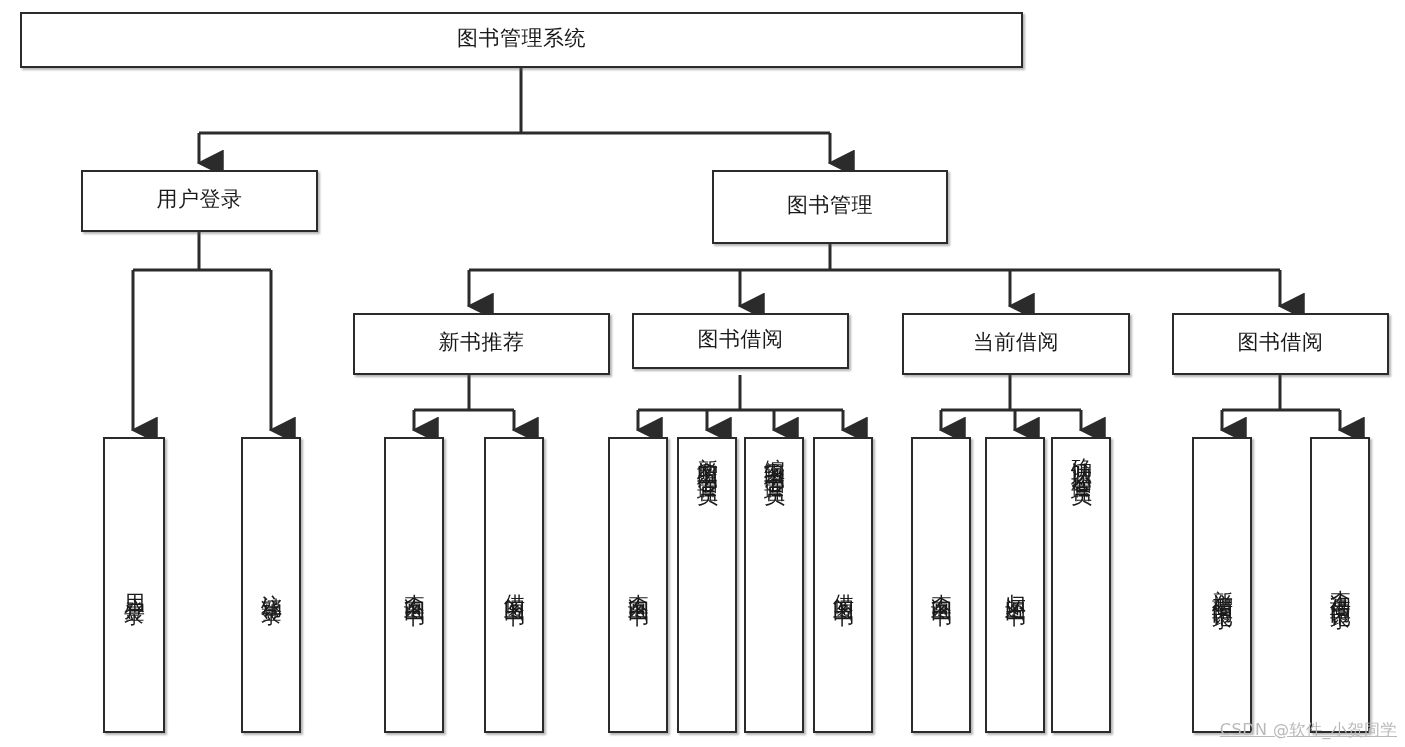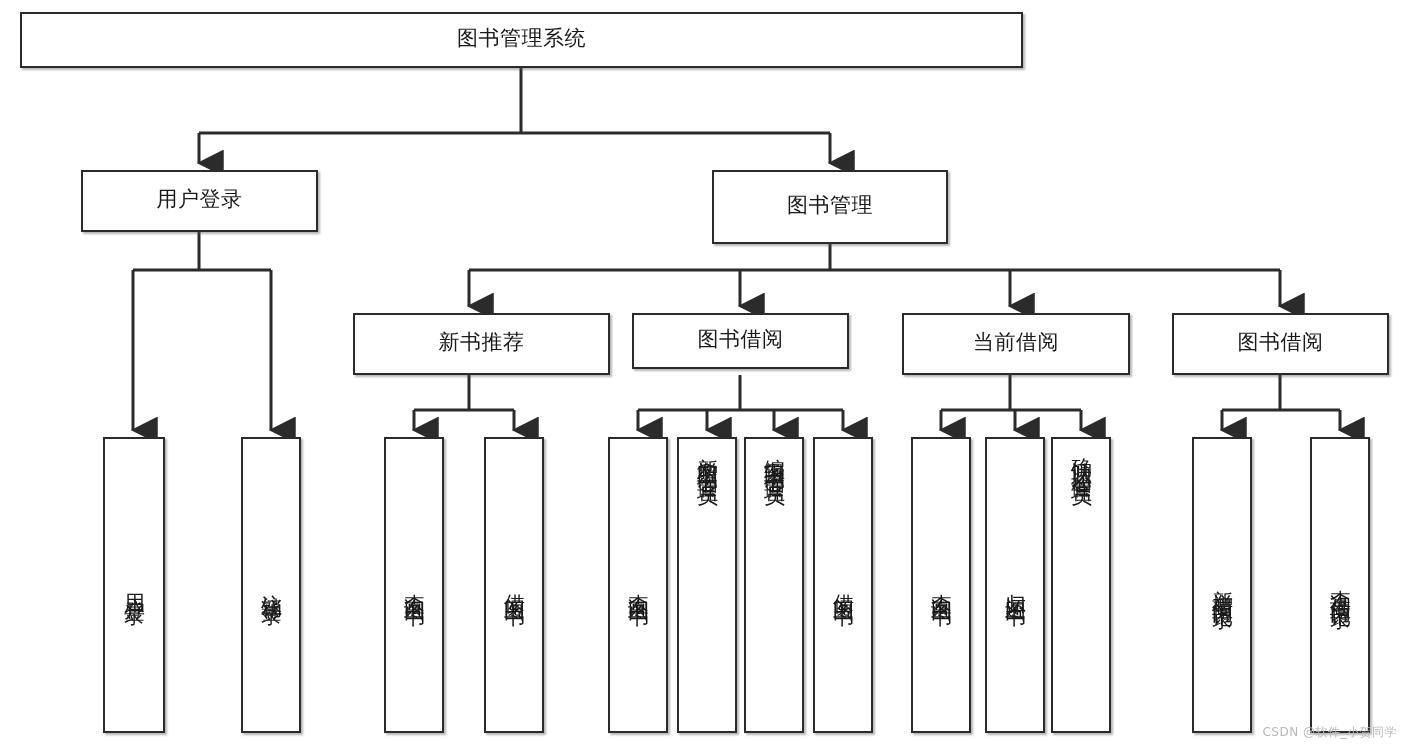--- a/index.html
+++ b/index.html
@@ -60,24 +60,25 @@
     margin: 0 auto;
   }
   .node.vert.center-v {
     align-items: center;
     padding-top: 0;
   }
   #watermark {
     position: absolute;
     right: 8px;
     bottom: 6px;
-    font-size: 12px;
+    font-size: 16px;
     color: #b9b9b9;
     white-space: nowrap;
     letter-spacing: 0.5px;
+    text-decoration: underline;
   }
 </style>
 </head>
 <body>
 
 <div id="canvas">
 
   <svg id="wires" viewBox="0 0 1405 747" xmlns="http://www.w3.org/2000/svg">
     <defs>
       <marker id="arrow" viewBox="0 0 12 12" refX="6" refY="10" markerWidth="9" markerHeight="9" orient="auto-start-reverse">

